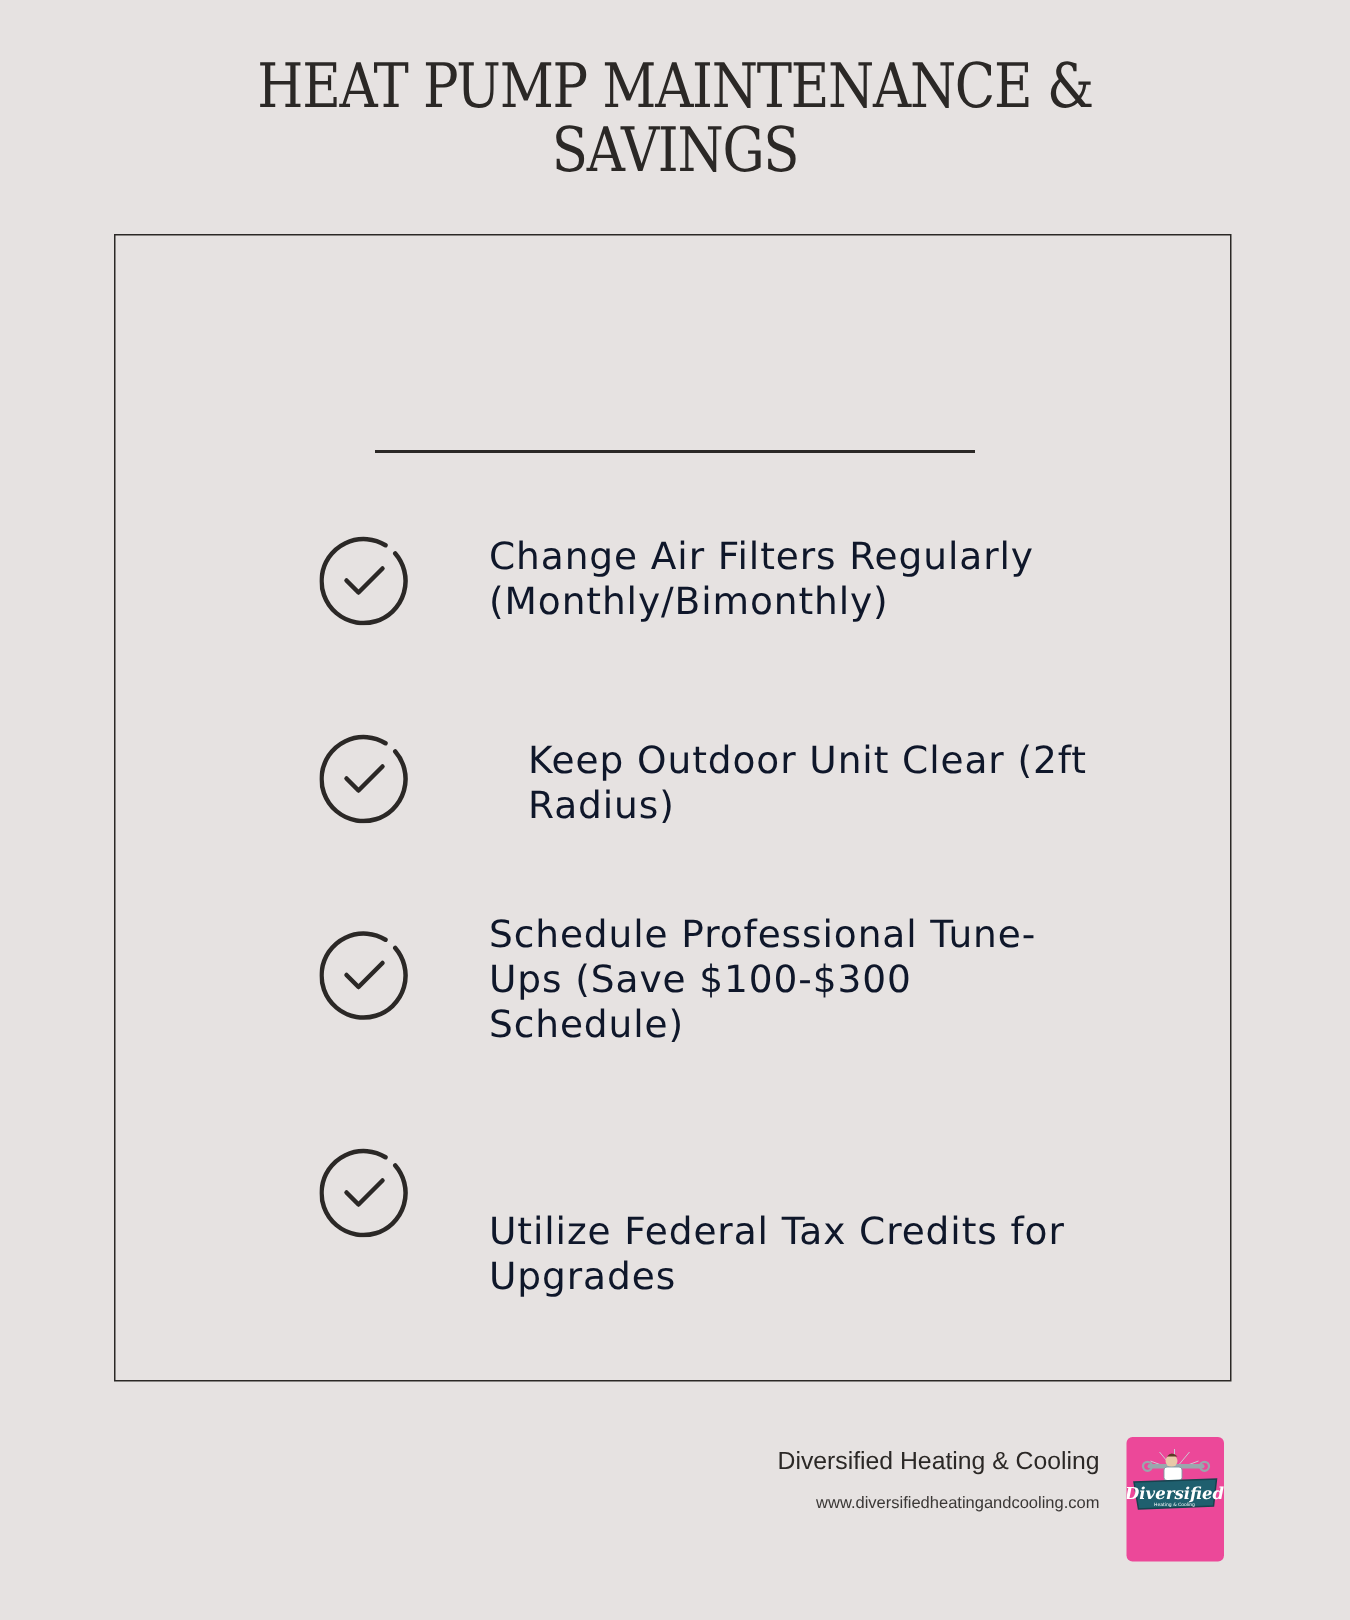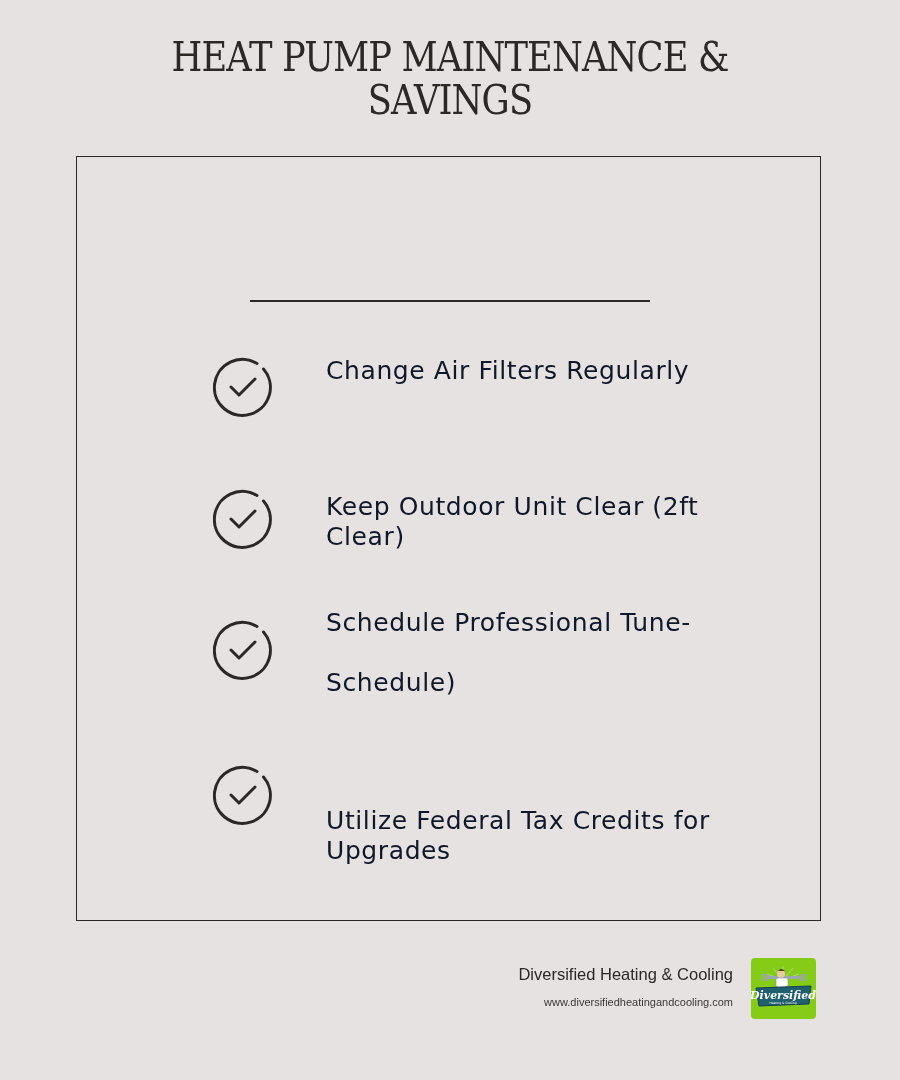--- a/index.html
+++ b/index.html
@@ -89,22 +89,22 @@
       font-family: "Liberation Sans", sans-serif;
       font-size: 11px;
       color: #3a3735;
       white-space: nowrap;
     }
     .logo {
       position: absolute;
       left: 751px;
       top: 958px;
       width: 65px;
-      height: 61px;
-      background: #84cc16;
+      height: 83px;
+      background: #ec4899;
       border-radius: 4px;
       overflow: hidden;
     }
   </style>
 </head>
 <body>
 
 <h1 class="title">
   <span>HEAT PUMP MAINTENANCE &amp;</span><br>
   <span>SAVINGS</span>
@@ -115,46 +115,47 @@
 
 <div class="item">
   <div class="check" style="top:357px;">
     <svg width="60" height="60" viewBox="0 0 60 60">
       <path d="M50.5 12 A28 28 0 1 1 44 6.5" fill="none" stroke="#2b2826" stroke-width="3" stroke-linecap="round"></path>
       <path d="M18 30 L26 38 L42 22" fill="none" stroke="#2b2826" stroke-width="3" stroke-linecap="round" stroke-linejoin="round"></path>
     </svg>
   </div>
   <p class="item-text" style="top:356px;">
     <span>Change Air Filters Regularly</span><br>
+    <span>(Monthly/Bimonthly)</span>
   </p>
 </div>
 
 <div class="item">
   <div class="check" style="top:489px;">
     <svg width="60" height="60" viewBox="0 0 60 60">
       <path d="M50.5 12 A28 28 0 1 1 44 6.5" fill="none" stroke="#2b2826" stroke-width="3" stroke-linecap="round"></path>
       <path d="M18 30 L26 38 L42 22" fill="none" stroke="#2b2826" stroke-width="3" stroke-linecap="round" stroke-linejoin="round"></path>
     </svg>
   </div>
-  <p class="item-text" style="top:492px;">
+  <p class="item-text" style="top:492px;margin-left:26px;">
     <span>Keep Outdoor Unit Clear (2ft</span><br>
-    <span>Clear)</span>
+    <span>Radius)</span>
   </p>
 </div>
 
 <div class="item">
   <div class="check" style="top:620px;">
     <svg width="60" height="60" viewBox="0 0 60 60">
       <path d="M50.5 12 A28 28 0 1 1 44 6.5" fill="none" stroke="#2b2826" stroke-width="3" stroke-linecap="round"></path>
       <path d="M18 30 L26 38 L42 22" fill="none" stroke="#2b2826" stroke-width="3" stroke-linecap="round" stroke-linejoin="round"></path>
     </svg>
   </div>
   <p class="item-text" style="top:608px;">
     <span>Schedule Professional Tune-</span><br>
-    <br>
+    <span>Ups (Save $100-$300</span><br>
     <span>Schedule)</span>
   </p>
 </div>
 
 <div class="item">
   <div class="check" style="top:765px;">
     <svg width="60" height="60" viewBox="0 0 60 60">
       <path d="M50.5 12 A28 28 0 1 1 44 6.5" fill="none" stroke="#2b2826" stroke-width="3" stroke-linecap="round"></path>
       <path d="M18 30 L26 38 L42 22" fill="none" stroke="#2b2826" stroke-width="3" stroke-linecap="round" stroke-linejoin="round"></path>
     </svg>

